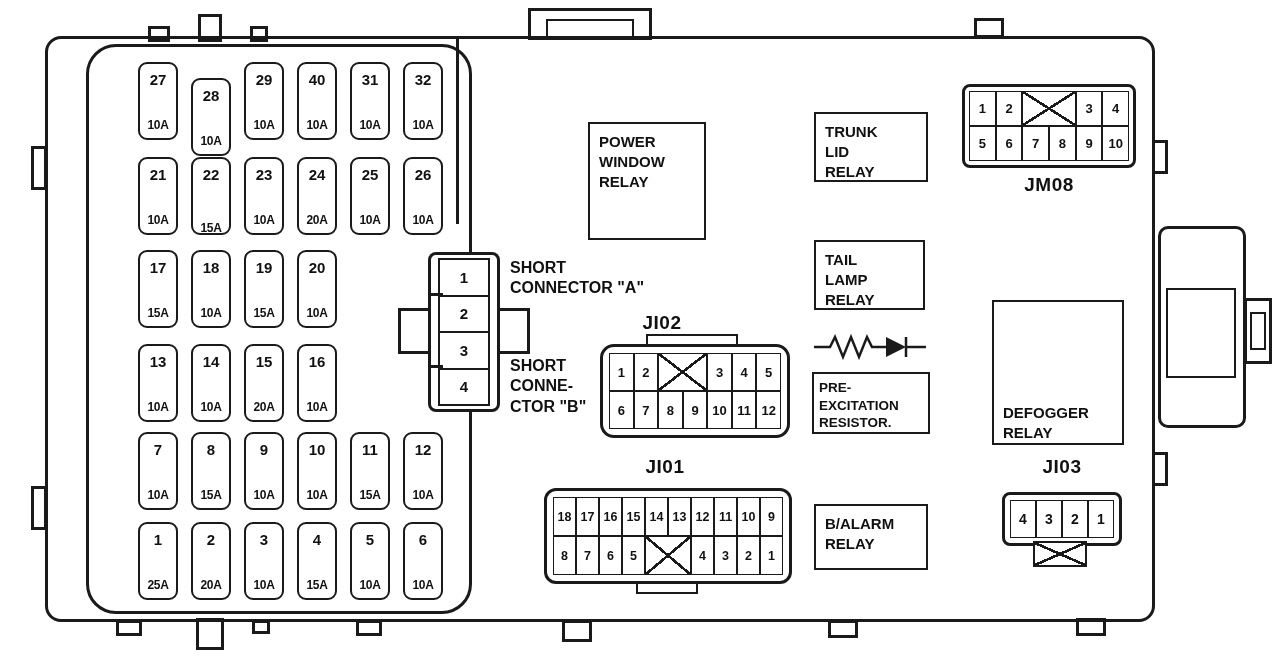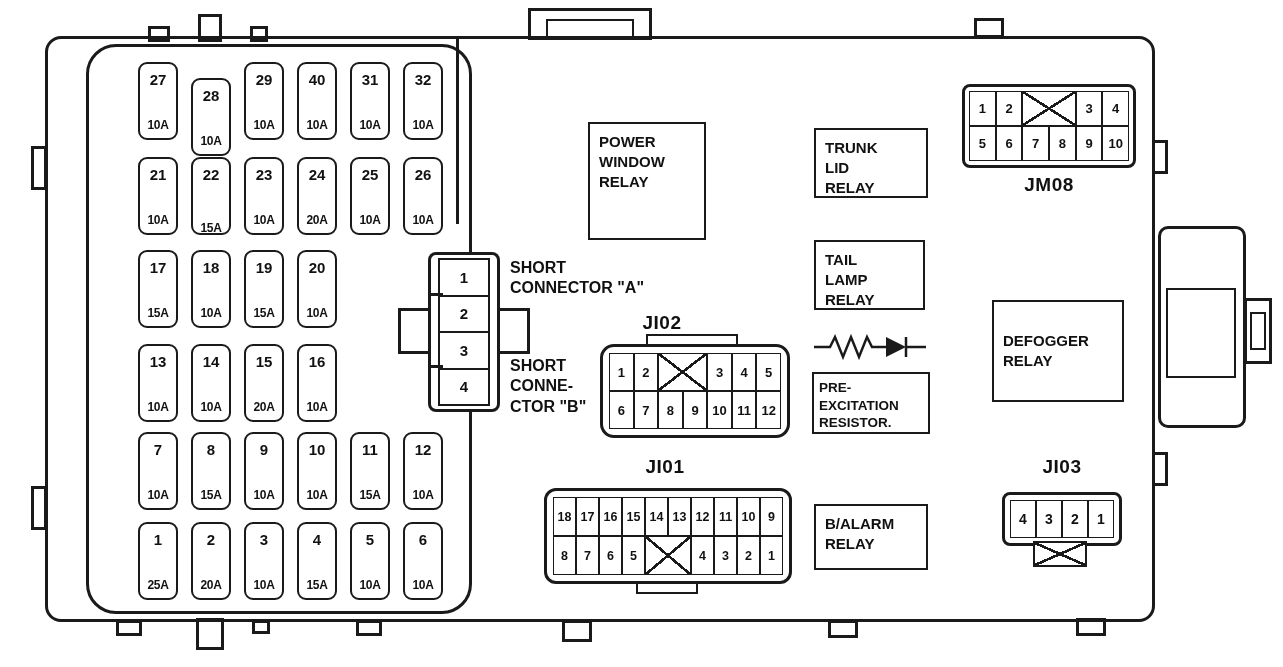--- a/index.html
+++ b/index.html
@@ -242,40 +242,40 @@
 CONNECTOR "A"</div>
   <div class="sclabel" style="left:510px;top:356px;width:180px;">SHORT
 CONNE-
 CTOR "B"</div>
 
   <div class="relay" style="left:588px;top:122px;width:118px;height:118px;">
     <div class="rtext">POWER
 WINDOW
 RELAY</div>
   </div>
-  <div class="relay" style="left:814px;top:112px;width:114px;height:70px;margin-top:16px;">
+  <div class="relay" style="left:814px;top:112px;width:114px;height:70px;">
     <div class="rtext">TRUNK
 LID
 RELAY</div>
   </div>
   <div class="relay" style="left:814px;top:240px;width:111px;height:70px;">
     <div class="rtext">TAIL
 LAMP
 RELAY</div>
   </div>
   <div class="relay" style="left:812px;top:372px;width:118px;height:62px;">
     <div class="rtext small">PRE-
 EXCITATION
 RESISTOR.</div>
   </div>
   <div class="relay" style="left:814px;top:504px;width:114px;height:66px;">
     <div class="rtext">B/ALARM
 RELAY</div>
   </div>
-  <div class="relay vcenter" style="left:992px;top:300px;width:132px;height:102px;">
+  <div class="relay vcenter" style="left:992px;top:300px;width:132px;height:145px;align-items:flex-end;">
     <div class="rtext">DEFOGGER
 RELAY</div>
   </div>
 
   <div class="abs" style="left:814px;top:332px;width:120px;height:30px;">
     <svg width="120" height="30" viewBox="0 0 120 30">
       <path d="M0 15 H16 L21 5 L29 25 L37 5 L45 25 L53 5 L58 15 H72" stroke="#1a1a1a" stroke-width="2.5" fill="none"></path>
       <path d="M72 5 L72 25 L92 15 Z" fill="#1a1a1a"></path>
       <line x1="92" y1="5" x2="92" y2="25" stroke="#1a1a1a" stroke-width="2.5"></line>
       <line x1="92" y1="15" x2="112" y2="15" stroke="#1a1a1a" stroke-width="2.5"></line>

